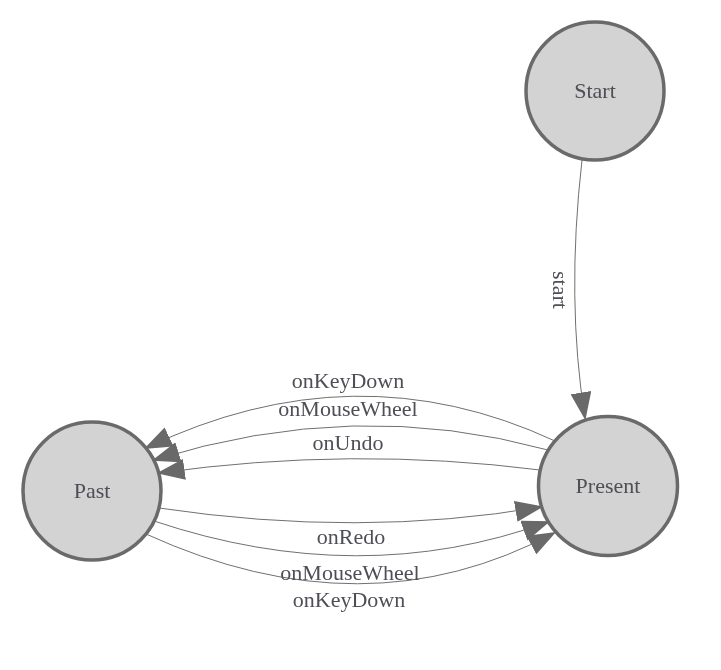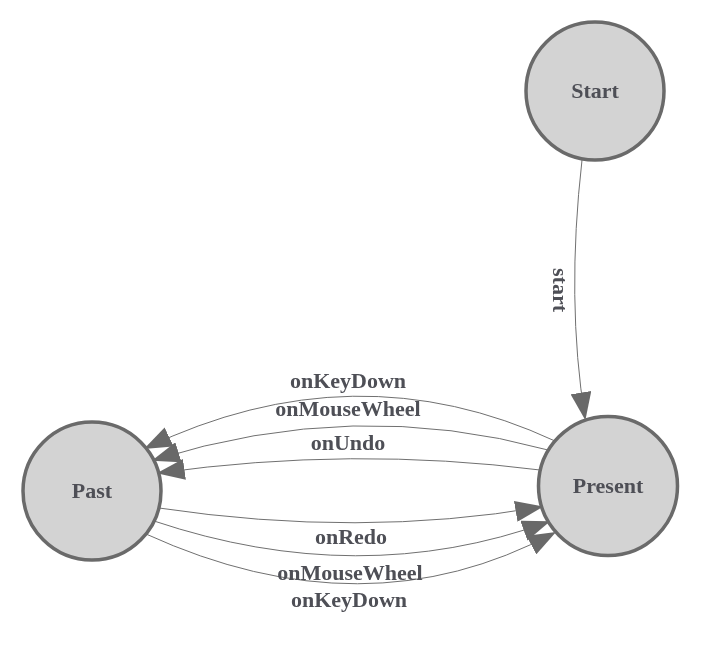--- a/index.html
+++ b/index.html
@@ -8,21 +8,20 @@
     background: #ffffff;
     width: 721px;
     height: 670px;
     overflow: hidden;
   }
   #stage {
     position: relative;
     width: 721px;
     height: 670px;
     background: #ffffff;
-    font-weight: bold;
   }
   svg text {
     font-family: "Liberation Serif", "DejaVu Serif", serif;
     user-select: none;
   }
 </style>
 </head>
 <body>
 
 <div id="stage">

